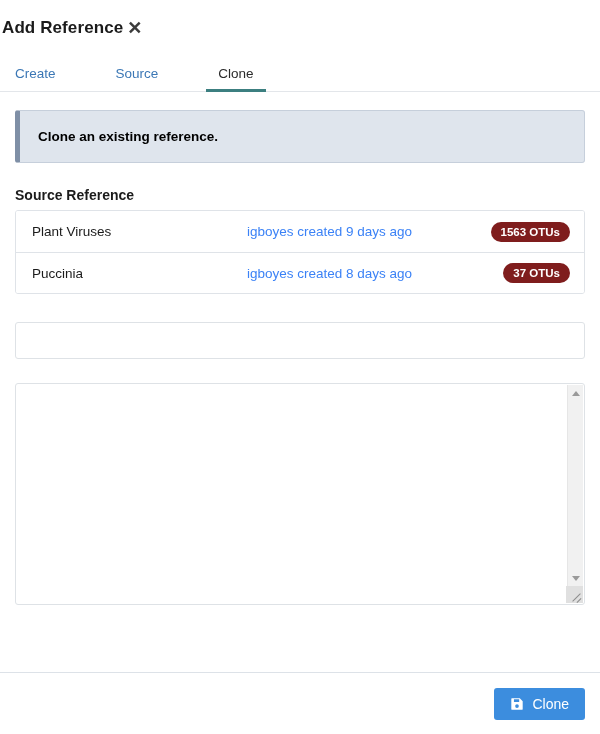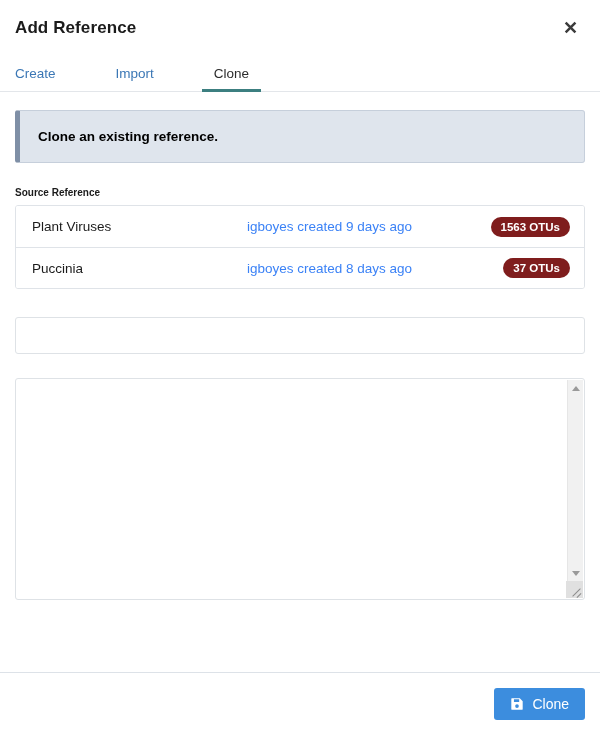--- a/index.html
+++ b/index.html
@@ -22,22 +22,22 @@
     background: #ffffff;
     position: relative;
   }
 
   
   .modal-header {
     height: 56px;
     flex: 0 0 56px;
     display: flex;
     align-items: center;
-    justify-content: space-between;
-    padding: 0 18px 0 15px;
+    justify-content: flex-start;
+    padding: 0 18px 0 2px;
     box-sizing: border-box;
   }
   .modal-title {
     font-size: 17px;
     font-weight: bold;
     color: #1b1b1b;
     letter-spacing: 0.1px;
   }
   .close-btn {
     font-size: 18px;
@@ -92,21 +92,21 @@
     border-radius: 3px;
     padding: 18px 18px;
     box-sizing: border-box;
     color: #000000;
     font-size: 13.5px;
     font-weight: bold;
     margin-bottom: 24px;
   }
 
   .field-label {
-    font-size: 10px;
+    font-size: 14px;
     font-weight: bold;
     color: #1b1b1b;
     margin-bottom: 7px;
   }
 
   
   .ref-list {
     border: 1px solid #dfe3e8;
     border-radius: 3px;
     overflow: hidden;
@@ -274,21 +274,21 @@
 
 <div class="modal">
 
   <div class="modal-header">
     <div class="modal-title">Add Reference</div>
     <div class="close-btn">✕</div>
   </div>
 
   <div class="tab-bar">
     <div class="tab">Create</div>
-    <div class="tab">Import</div>
+    <div class="tab">Source</div>
     <div class="tab active">Clone</div>
   </div>
 
   <div class="modal-body">
 
     <div class="alert">Clone an existing reference.</div>
 
     <div class="field-label">Source Reference</div>
 
     <div class="ref-list">

